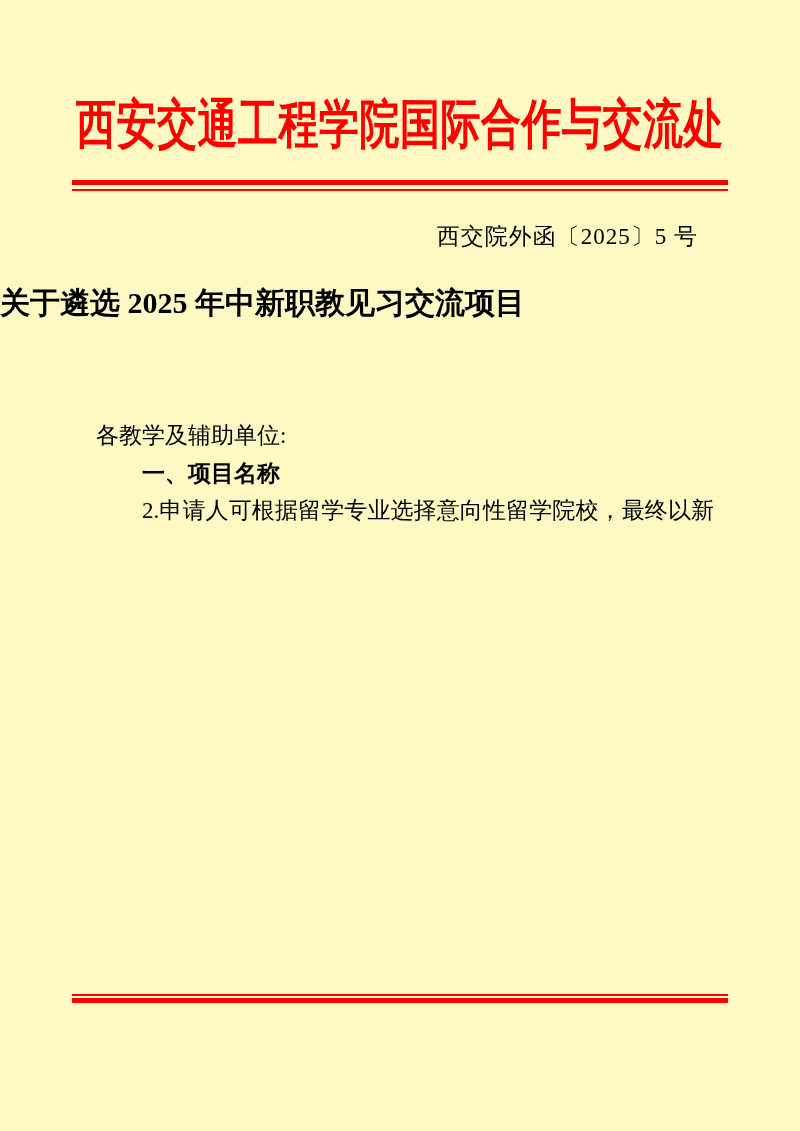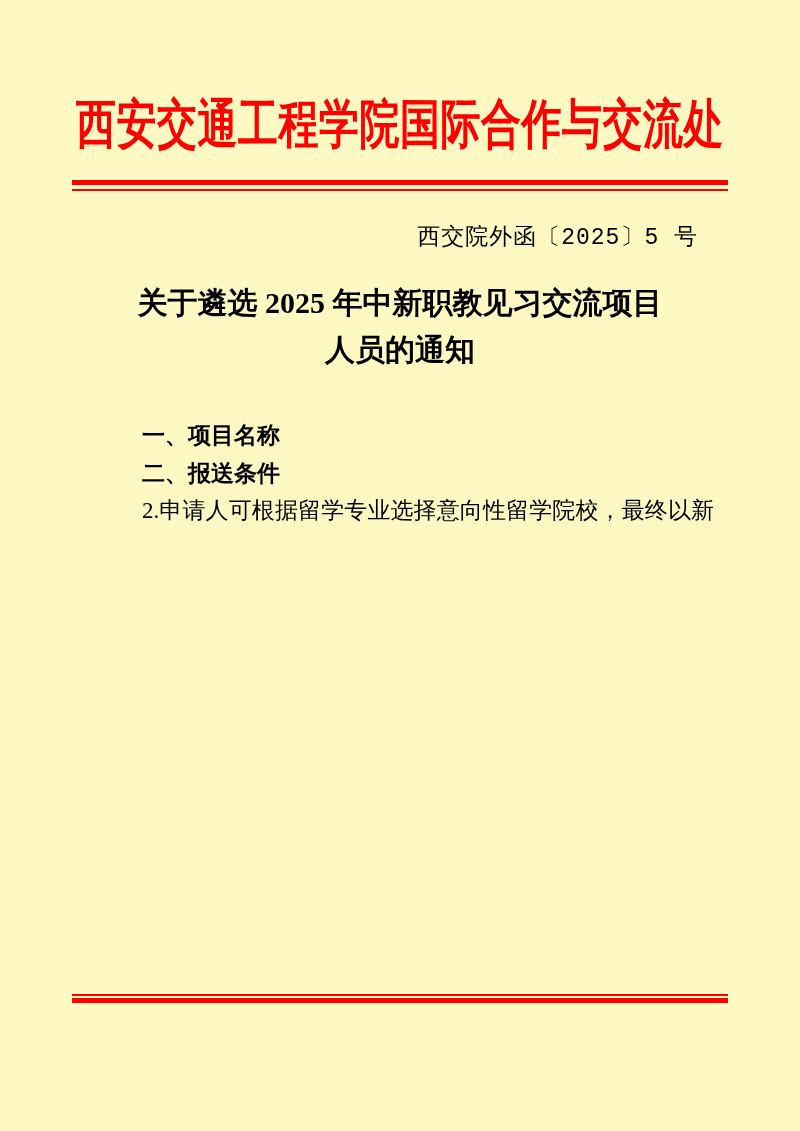--- a/index.html
+++ b/index.html
@@ -43,30 +43,29 @@
   .rule-top .thin  { height: 2px; background: #ff0000; margin-top: 4px; }
 
   
   .doc-number {
     position: absolute;
     top: 221px;
     right: 102px;
     font-size: 23px;
     letter-spacing: 1px;
     white-space: nowrap;
-    font-family: Liberation Mono, monospace;
   }
 
   
   .doc-title {
     position: absolute;
     top: 279px;
     left: 0;
     width: 100%;
-    text-align: center;
+    text-align: left;
     font-size: 30px;
     font-weight: bold;
     line-height: 47px;
     font-family: "Liberation Serif", serif;
   }
 
   
   .body-text {
     position: absolute;
     top: 417px;
@@ -106,26 +105,25 @@
 
   <div class="rule-top">
     <div class="thick"></div>
     <div class="thin"></div>
   </div>
 
   <div class="doc-number">西交院外函〔2025〕5 号</div>
 
   <div class="doc-title">
     <div>关于遴选 2025 年中新职教见习交流项目</div>
-    <div>人员的通知</div>
   </div>
 
   <div class="body-text">
+    <p class="salutation">各教学及辅助单位:</p>
     <p class="heading">一、项目名称</p>
-    <p class="heading">二、报送条件</p>
     <p class="para-fill">2.申请人可根据留学专业选择意向性留学院校，最终以新</p>
   </div>
 
   <div class="rule-bottom">
     <div class="thin"></div>
     <div class="thick"></div>
   </div>
 
 </div>
 

